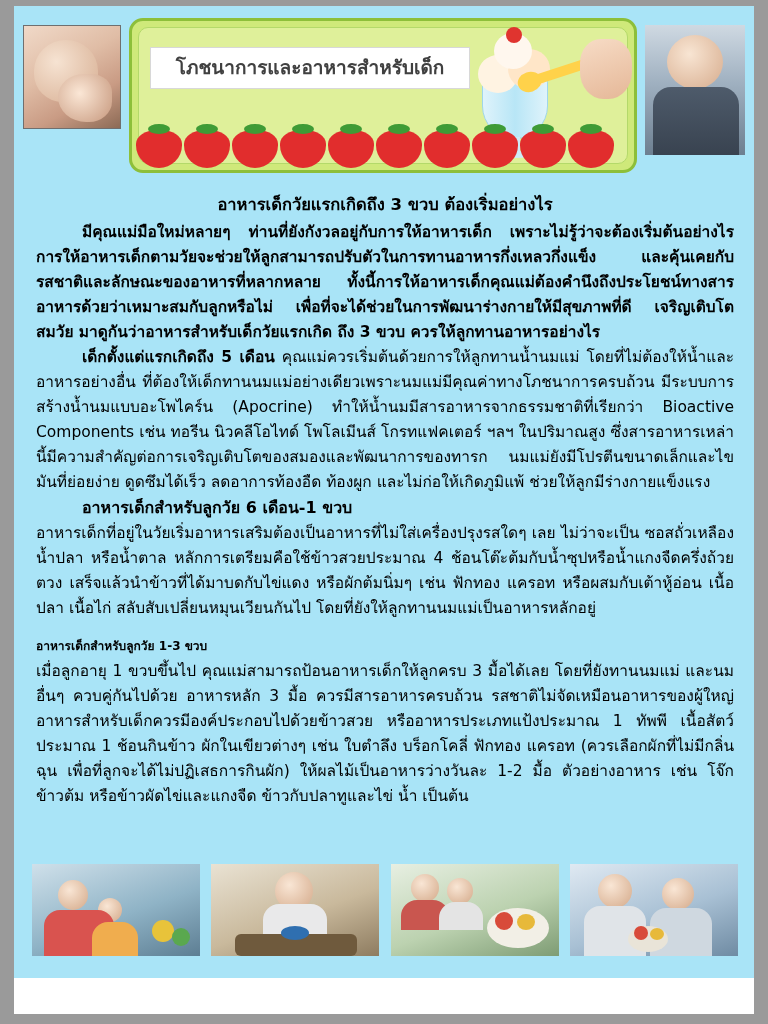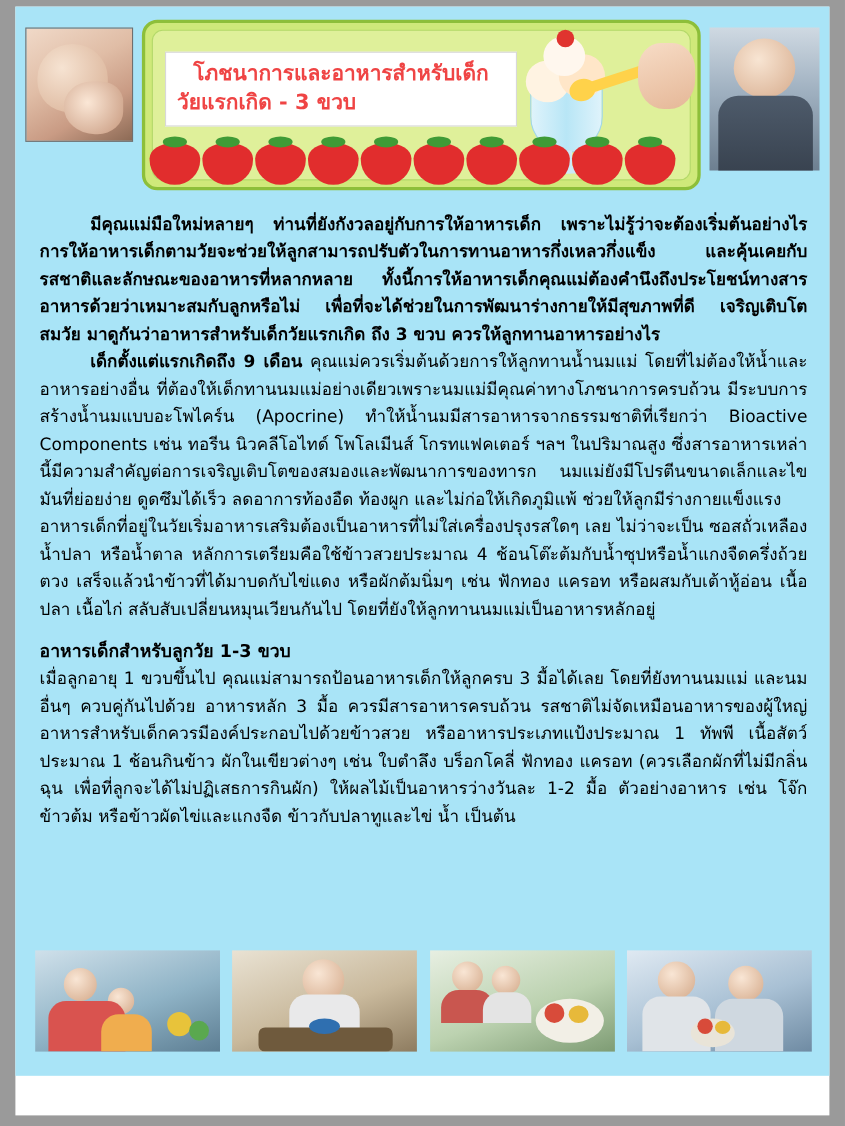--- a/index.html
+++ b/index.html
@@ -81,21 +81,21 @@
   .title-plate {
     position: absolute;
     left: 18px;
     top: 26px;
     width: 320px;
     padding: 6px 10px 8px 10px;
     background: #ffffff;
     border: 1px solid #d8d8d8;
   }
   .title-line {
-    color: #ef4444;
+    color: #404040;
     font-weight: bold;
     font-size: 19px;
     line-height: 26px;
     white-space: nowrap;
   }
   .title-line.l1 { text-align: center; }
   .title-line.l2 { text-align: left; }
 
   
   .sundae {
@@ -237,21 +237,21 @@
     text-justify: inter-word;
   }
   p.body.indent { text-indent: 46px; font-weight: bold; }
   .sub-h {
     font-weight: bold;
   }
   .blk { margin-bottom: 0px; }
   .gap { height: 12px; }
   .h-left-bold {
     font-weight: bold;
-    font-size: 16px;
+    font-size: 12px;
     line-height: 26px;
     margin: 0;
   }
   .h-indent-bold {
     font-weight: bold;
     font-size: 16px;
     line-height: 26px;
     margin: 0;
     text-indent: 46px;
   }
@@ -323,41 +323,42 @@
           <div class="berry" style="left:196px"></div>
           <div class="berry" style="left:244px"></div>
           <div class="berry" style="left:292px"></div>
           <div class="berry" style="left:340px"></div>
           <div class="berry" style="left:388px"></div>
           <div class="berry" style="left:436px"></div>
         </div>
 
         <div class="title-plate">
           <div class="title-line l1">โภชนาการและอาหารสำหรับเด็ก</div>
-          <div class="title-line l2">วัยแรกเกิด - 3 ขวบ</div>
         </div>
       </div>
 
       <div class="hdr-photo-right"></div>
     </div>
 
     <div class="content">
 
       <div class="blk">
+        <p class="h-center">อาหารเด็กวัยแรกเกิดถึง 3 ขวบ ต้องเริ่มอย่างไร</p>
         <p class="body indent">มีคุณแม่มือใหม่หลายๆ ท่านที่ยังกังวลอยู่กับการให้อาหารเด็ก เพราะไม่รู้ว่าจะต้องเริ่มต้นอย่างไร การให้อาหารเด็กตามวัยจะช่วยให้ลูกสามารถปรับตัวในการทานอาหารกึ่งเหลวกึ่งแข็ง และคุ้นเคยกับรสชาติและลักษณะของอาหารที่หลากหลาย ทั้งนี้การให้อาหารเด็กคุณแม่ต้องคำนึงถึงประโยชน์ทางสารอาหารด้วยว่าเหมาะสมกับลูกหรือไม่ เพื่อที่จะได้ช่วยในการพัฒนาร่างกายให้มีสุขภาพที่ดี เจริญเติบโตสมวัย มาดูกันว่าอาหารสำหรับเด็กวัยแรกเกิด ถึง 3 ขวบ ควรให้ลูกทานอาหารอย่างไร</p>
       </div>
 
       <div class="blk">
         <p class="body">
-          <span class="sub-h" style="margin-left:46px">เด็กตั้งแต่แรกเกิดถึง 9 เดือน</span>
+          <span class="sub-h" style="margin-left:46px">เด็กตั้งแต่แรกเกิดถึง 5 เดือน</span>
           <span>คุณแม่ควรเริ่มต้นด้วยการให้ลูกทานน้ำนมแม่ โดยที่ไม่ต้องให้น้ำและอาหารอย่างอื่น ที่ต้องให้เด็กทานนมแม่อย่างเดียวเพราะนมแม่มีคุณค่าทางโภชนาการครบถ้วน มีระบบการสร้างน้ำนมแบบอะโพไคร์น (Apocrine) ทำให้น้ำนมมีสารอาหารจากธรรมชาติที่เรียกว่า Bioactive Components เช่น ทอรีน นิวคลีโอไทด์ โพโลเมีนส์ โกรทแฟคเตอร์ ฯลฯ ในปริมาณสูง ซึ่งสารอาหารเหล่านี้มีความสำคัญต่อการเจริญเติบโตของสมองและพัฒนาการของทารก นมแม่ยังมีโปรตีนขนาดเล็กและไขมันที่ย่อยง่าย ดูดซึมได้เร็ว ลดอาการท้องอืด ท้องผูก และไม่ก่อให้เกิดภูมิแพ้ ช่วยให้ลูกมีร่างกายแข็งแรง</span>
         </p>
       </div>
 
       <div class="blk">
+        <p class="h-indent-bold">อาหารเด็กสำหรับลูกวัย 6 เดือน-1 ขวบ</p>
         <p class="body">อาหารเด็กที่อยู่ในวัยเริ่มอาหารเสริมต้องเป็นอาหารที่ไม่ใส่เครื่องปรุงรสใดๆ เลย ไม่ว่าจะเป็น ซอสถั่วเหลือง น้ำปลา หรือน้ำตาล หลักการเตรียมคือใช้ข้าวสวยประมาณ 4 ช้อนโต๊ะต้มกับน้ำซุปหรือน้ำแกงจืดครึ่งถ้วยตวง เสร็จแล้วนำข้าวที่ได้มาบดกับไข่แดง หรือผักต้มนิ่มๆ เช่น ฟักทอง แครอท หรือผสมกับเต้าหู้อ่อน เนื้อปลา เนื้อไก่ สลับสับเปลี่ยนหมุนเวียนกันไป โดยที่ยังให้ลูกทานนมแม่เป็นอาหารหลักอยู่</p>
       </div>
 
       <div class="gap"></div>
 
       <div class="blk">
         <p class="h-left-bold">อาหารเด็กสำหรับลูกวัย 1-3 ขวบ</p>
         <p class="body">เมื่อลูกอายุ 1 ขวบขึ้นไป คุณแม่สามารถป้อนอาหารเด็กให้ลูกครบ 3 มื้อได้เลย โดยที่ยังทานนมแม่ และนมอื่นๆ ควบคู่กันไปด้วย อาหารหลัก 3 มื้อ ควรมีสารอาหารครบถ้วน รสชาติไม่จัดเหมือนอาหารของผู้ใหญ่ อาหารสำหรับเด็กควรมีองค์ประกอบไปด้วยข้าวสวย หรืออาหารประเภทแป้งประมาณ 1 ทัพพี เนื้อสัตว์ประมาณ 1 ช้อนกินข้าว ผักในเขียวต่างๆ เช่น ใบตำลึง บร็อกโคลี่ ฟักทอง แครอท (ควรเลือกผักที่ไม่มีกลิ่นฉุน เพื่อที่ลูกจะได้ไม่ปฏิเสธการกินผัก) ให้ผลไม้เป็นอาหารว่างวันละ 1-2 มื้อ ตัวอย่างอาหาร เช่น โจ๊ก ข้าวต้ม หรือข้าวผัดไข่และแกงจืด ข้าวกับปลาทูและไข่ น้ำ เป็นต้น</p>
       </div>
 

